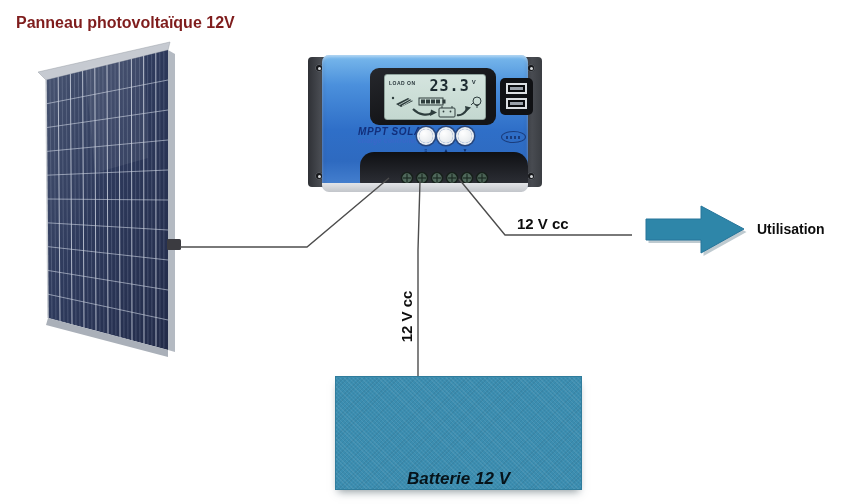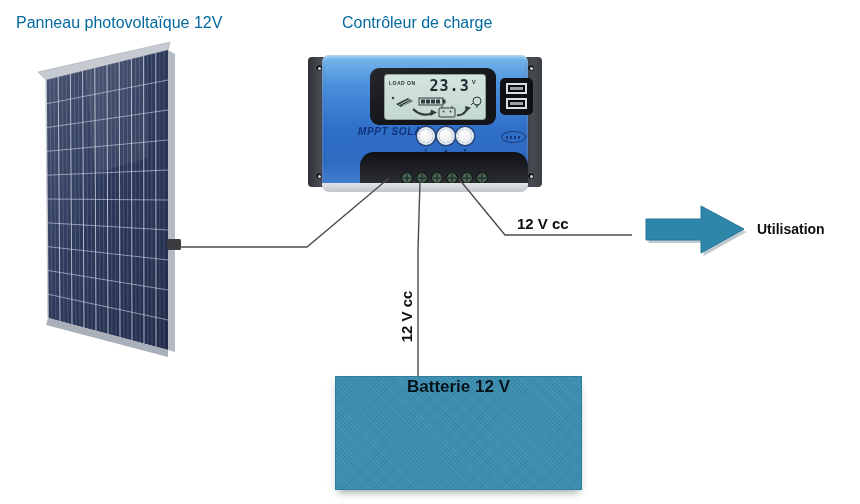--- a/index.html
+++ b/index.html
@@ -1,20 +1,20 @@
 <!DOCTYPE html>
 <html><head>
 <meta charset="utf-8">
 <style>
   * { margin:0; padding:0; box-sizing:border-box; }
   html,body { background:#ffffff; }
   body { font-family:"Liberation Sans", sans-serif; }
   #canvas { position:relative; width:860px; height:504px; background:#ffffff; overflow:hidden; }
 
-  .heading { position:absolute; font-size:16px; font-weight:normal; color:#0369a1; white-space:nowrap; }
+  .heading { position:absolute; font-size:16px; font-weight:bold; color:#7f1d1d; white-space:nowrap; }
   #panel-heading { left:16px; top:14px; }
   #controller-heading { left:342px; top:14px; }
 
   
   .wire-label { position:absolute; font-size:15px; font-weight:bold; color:#0d0d0d; line-height:17px; white-space:pre-line; z-index:6; }
   #label-maxi { left:197px; top:201px; }
   #label-load { left:517px; top:215px; }
   #label-batt-wire { left:378px; top:308px; width:56px; text-align:center; transform:rotate(-90deg); }
   #label-usage { left:757px; top:221px; font-size:14px; }
 
@@ -56,30 +56,29 @@
   #badge::after { content:""; position:absolute; left:4px; top:3.5px; width:14px; height:3px; background:repeating-linear-gradient(90deg,#1a3c7c 0 2px,transparent 2px 4px); }
   #terminal-block { position:absolute; left:38px; top:97px; width:168px; height:40px; border-radius:14px 14px 10px 10px;
     background:linear-gradient(180deg,#0f1013,#25272d 60%,#33363d); z-index:4; }
 
   
   #battery { position:absolute; left:335px; top:376px; width:247px; height:114px; z-index:3;
     background-color:#3b8db0;
     background-image:repeating-linear-gradient(45deg, rgba(255,255,255,.07) 0 1px, transparent 1px 3px),
                      repeating-linear-gradient(-45deg, rgba(0,0,0,.06) 0 1px, transparent 1px 3px);
     border:1px solid #2f7c9c; box-shadow:0 5px 8px -3px rgba(60,80,90,.55);
-    display:flex; align-items:flex-start; justify-content:center; }
+    display:flex; align-items:flex-end; justify-content:center;font-style:italic; }
   #battery-label { font-size:17px; font-weight:bold; color:#06131a; }
 </style>
 </head>
 <body>
 
 <div id="canvas">
 
   <div class="heading" id="panel-heading">Panneau photovoltaïque 12V</div>
-  <div class="heading" id="controller-heading">Contrôleur de charge</div>
 
   <svg id="panel-svg" width="170" height="330" viewBox="0 0 170 330">
     <defs>
       <linearGradient id="pg" x1="0" y1="0" x2="1" y2="1">
         <stop offset="0" stop-color="#4a5672"></stop>
         <stop offset="0.45" stop-color="#2e3a5c"></stop>
         <stop offset="1" stop-color="#222b49"></stop>
       </linearGradient>
     </defs>
     <polygon points="13,34 145,4 143,12 21,42" fill="#c6cad1" stroke="#9aa0a8" stroke-width="0.5"></polygon>

